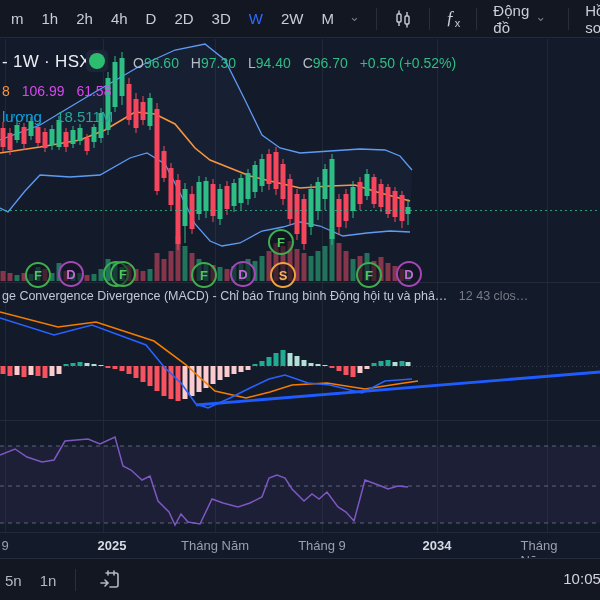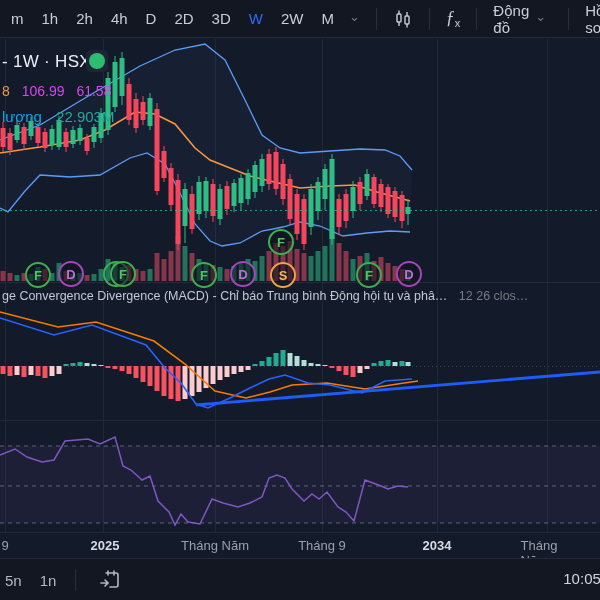--- a/index.html
+++ b/index.html
@@ -355,56 +355,63 @@
       <line x1="0" y1="486" x2="600" y2="486" stroke="#9094a8" stroke-width="1" stroke-dasharray="4,4" opacity="0.6"></line>
       <line x1="0" y1="523" x2="600" y2="523" stroke="#9094a8" stroke-width="1" stroke-dasharray="4,4" opacity="0.6"></line>
       <path d="M0,455 L15,449 L27,457 L42,462 L54,460 L65,441 L88,439 L100,444 L115,437 L123,466 L131,470 L142,480 L150,476 L158,501 L169,512 L175,525 L181,514 L188,522 L200,524 L212,499 L223,503 L238,507 L250,503 L262,497 L269,478 L277,475 L285,478 L292,489 L304,501 L312,494 L319,499 L327,492 L338,507 L346,512 L354,521 L365,480 L373,483 L381,486 L388,489 L398,486 L408,487" fill="none" stroke="#7e57c2" stroke-width="1.5"></path>
     </svg>
 
   <div class="legend-row" id="legend-symbol">- 1W · HSX</div>
   <div id="symbol-logo">
       <div class="dot"></div>
     </div>
 
+  <div class="legend-row" id="legend-ohlc">
+    <span class="lbl" style="margin-left:0">O</span><span class="val">96.60</span>
+    <span class="lbl">H</span><span class="val">97.30</span>
+    <span class="lbl">L</span><span class="val">94.40</span>
+    <span class="lbl">C</span><span class="val">96.70</span>
+    <span class="val" style="margin-left:8px">+0.50 (+0.52%)</span>
+  </div>
 
   <div class="legend-row" id="legend-bb">
     <span class="basis">8</span>
     <span class="band">106.99</span>
     <span class="band">61.58</span>
   </div>
 
   <div class="legend-row" id="legend-vol">
     <span class="vlabel">lượng</span>
-    <span class="vvalue">22.903M</span>
+    <span class="vvalue">18.511M</span>
   </div>
 
   <div class="legend-row" id="macd-title">
     <span>ge Convergence Divergence (MACD) - Chỉ báo Trung bình Động hội tụ và phâ…</span>
-    <span class="params">12 26 clos…</span>
+    <span class="params">12 43 clos…</span>
   </div>
 
   <div class="hsep" style="top:282px"></div>
   <div class="hsep" style="top:420px"></div>
   <div class="hsep" style="top:532px"></div>
 
   <div id="markers-layer">
       <div class="marker F" style="left: 25px; top: 262px;">F</div>
       <div class="marker D" style="left: 58px; top: 261px;">D</div>
       <div class="ring2" style="left: 103px; top: 261px;"></div>
       <div class="marker F" style="left: 110px; top: 261px;">F</div>
       <div class="marker F" style="left: 191px; top: 262px;">F</div>
       <div class="marker D" style="left: 230px; top: 261px;">D</div>
       <div class="marker F" style="left: 268px; top: 229px;">F</div>
       <div class="marker S" style="left: 270px; top: 262px;">S</div>
       <div class="marker F" style="left: 356px; top: 262px;">F</div>
       <div class="marker D" style="left: 396px; top: 261px;">D</div>
     </div>
   <div id="xaxis">
       <div class="xlab" style="left: 5px;">9</div>
-      <div class="xlab bold" style="left: 105px;">2025</div>
+      <div class="xlab bold" style="left: 112px;">2025</div>
       <div class="xlab" style="left: 215px;">Tháng Năm</div>
       <div class="xlab" style="left: 322px;">Tháng 9</div>
       <div class="xlab bold" style="left: 437px;">2034</div>
       <div class="xlab" style="left: 547px;">Tháng Năm</div>
     </div>
 
   <div id="bottombar">
     <span class="range-btn" style="margin-left:-4px">5n</span>
     <span class="range-btn">1n</span>
     <span class="vsep"></span>

